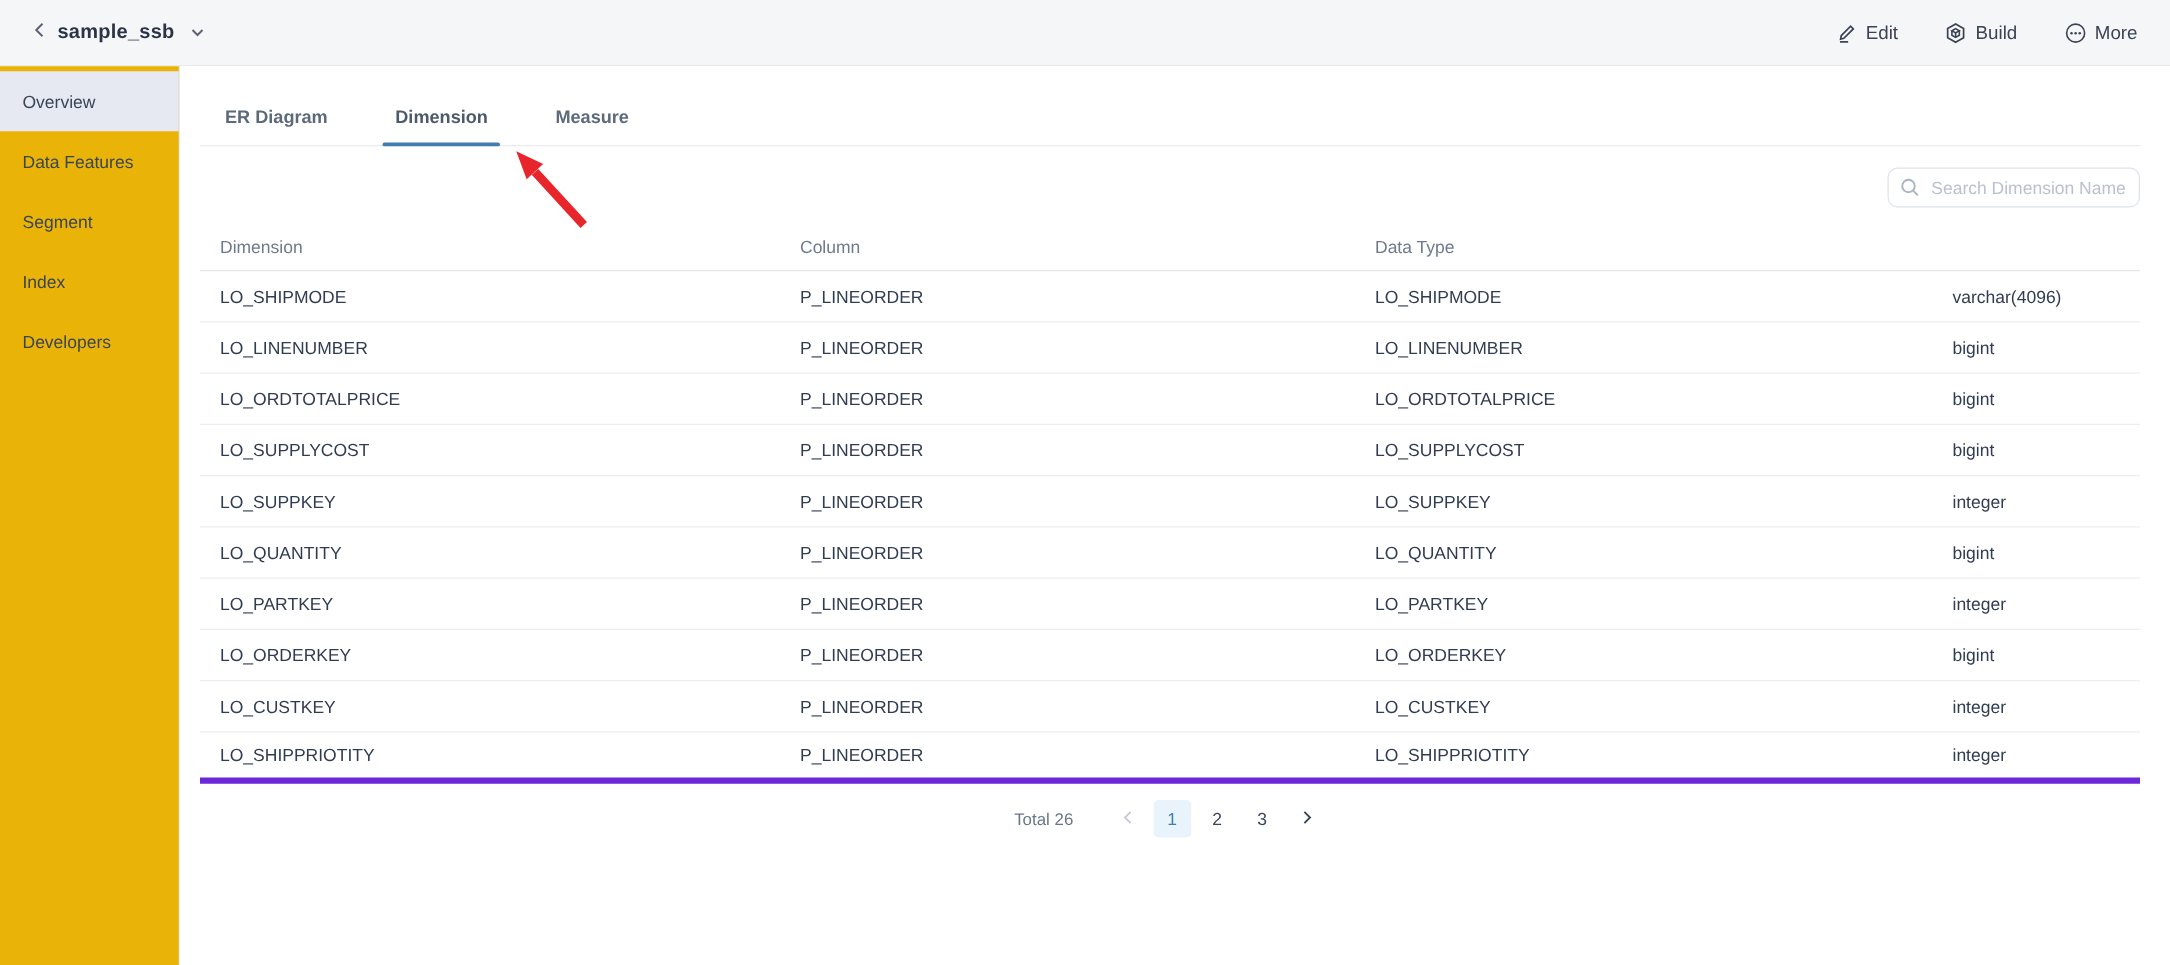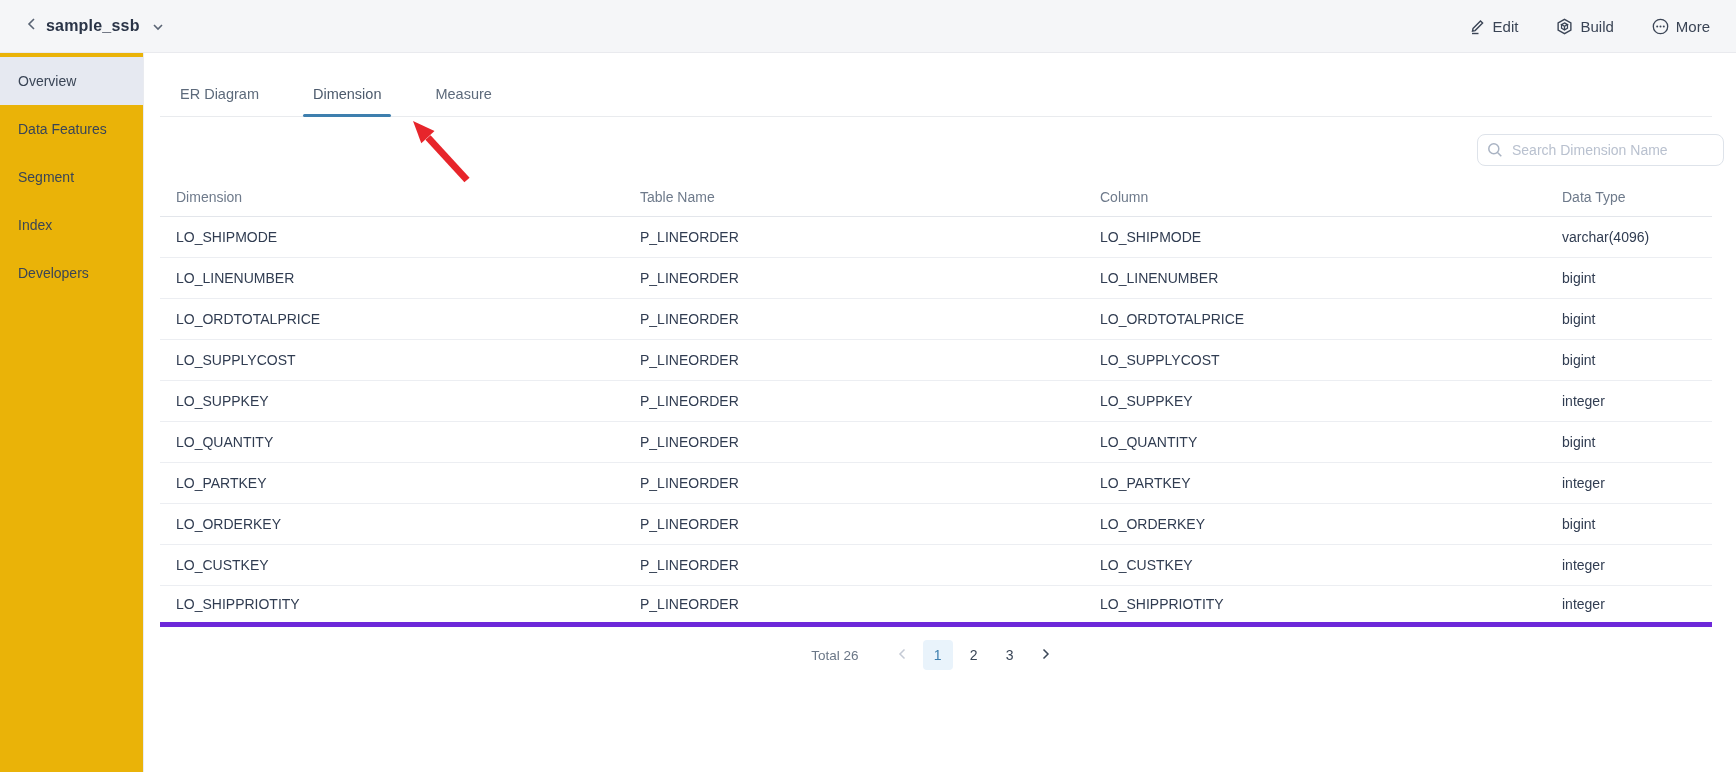--- a/index.html
+++ b/index.html
@@ -20,31 +20,31 @@
   
   .app { display:flex; height:719px; }
   .sidebar { width:144px; background:#eab308; border-right:1px solid #e9ebf0; padding-top:4px; }
   .side-item { height:48px; display:flex; align-items:center; padding-left:18px;
     font-size:14px; color:#3a4556; cursor:pointer; }
   .side-item.active { background:#e6e9f1; }
   .content { flex:1; position:relative; background:#fff; }
 
   
   .tabs { margin:0 24px 0 16px; height:64px; border-bottom:1px solid #e9ebee;
-    display:flex; align-items:flex-end; }
+    display:flex; align-items:flex-end;font-weight:bold; }
   .tab { padding:0 10px 14px; margin-right:34px; font-size:14.5px; color:#5d6a7b;
     cursor:pointer; position:relative; }
   .tab:first-child { margin-left:10px; }
   .tab.active { color:#4c5a6c; }
   .tab.active::after { content:""; position:absolute; left:0; right:0; bottom:-1px;
     height:3px; background:#3e7fae; border-radius:2px; }
 
   
   .toolbar { height:60px; position:relative; }
-  .search-box { position:absolute; top:17px; right:12px; width:247px; height:32px; }
+  .search-box { position:absolute; top:17px; right:24px; width:202px; height:32px; }
   .search-box input { width:100%; height:100%; border:1px solid #dee3ea; border-radius:8px;
     padding:0 10px 0 34px; font-size:14px; color:#4a5568; outline:none; background:#fff;
     font-family:"Liberation Sans", sans-serif; }
   .search-box input::placeholder { color:#b9c1cf; }
   .search-box svg { position:absolute; left:10px; top:8px; }
 
   
   .table { margin:0 24px 0 16px; }
   .thead, .trow { display:grid; grid-template-columns:464px 460px 462px 166px; }
   .thead { height:40px; border-bottom:1px solid #e3e6eb; }
@@ -163,21 +163,20 @@
             <line x1="10.5" y1="10.5" x2="14.3" y2="14.3" stroke="#a9b3c3" stroke-width="1.5"></line>
           </svg>
         </span>
         <input type="text" placeholder="Search Dimension Name" style="">
       </div>
     </div>
 
     <div class="table">
       <div class="thead">
         <div class="tcell">Dimension</div>
-        <div class="tcell">Table Name</div>
         <div class="tcell">Column</div>
         <div class="tcell">Data Type</div>
       </div>
       <div id="table-body">
           <div class="trow">
             <div class="tcell">LO_SHIPMODE</div>
             <div class="tcell">P_LINEORDER</div>
             <div class="tcell">LO_SHIPMODE</div>
             <div class="tcell">varchar(4096)</div>
           </div>

